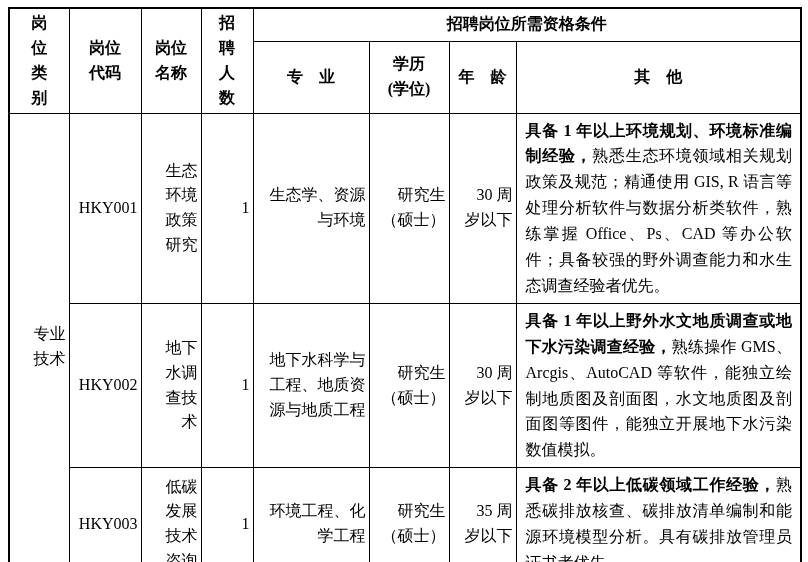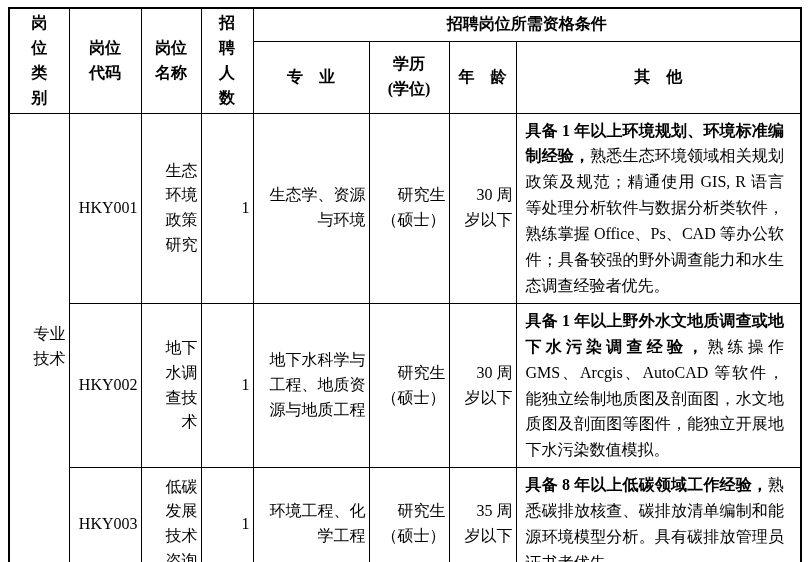--- a/index.html
+++ b/index.html
@@ -39,21 +39,21 @@
   }
   td {
     font-weight: normal;
     text-align: right;
   }
   .pre {
     white-space: pre-line;
   }
   td.other-cell {
     text-align: justify;
-    padding: 4px 16px 4px 9px;
+    padding: 4px 8px 4px 9px;
     line-height: 1.62;
   }
   td.other-cell .lead {
     font-weight: bold;
   }
   td.other-cell .rest {
     font-weight: normal;
   }
 </style>
 </head>
@@ -138,17 +138,17 @@
 发展
 技术
 咨询</td>
       <td>1</td>
       <td class="pre">环境工程、化
 学工程</td>
       <td class="pre">研究生
 （硕士）</td>
       <td class="pre">35 周
 岁以下</td>
-      <td class="other-cell"><span class="lead">具备 8 年以上低碳领域工作经验，</span><span class="rest">熟悉碳排放核查、碳排放清单编制和能源环境模型分析。具有碳排放管理员证书者优先。</span></td>
+      <td class="other-cell"><span class="lead">具备 2 年以上低碳领域工作经验，</span><span class="rest">熟悉碳排放核查、碳排放清单编制和能源环境模型分析。具有碳排放管理员证书者优先。</span></td>
     </tr>
   </tbody>
     </table>
 </div>
 
 </body></html>

